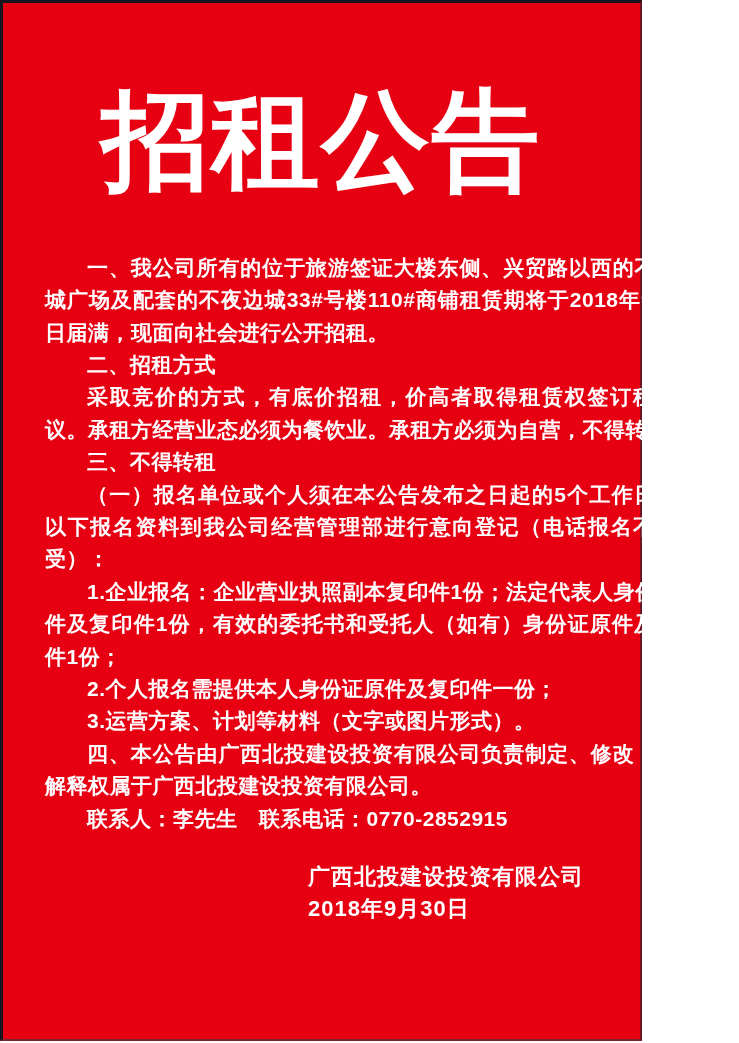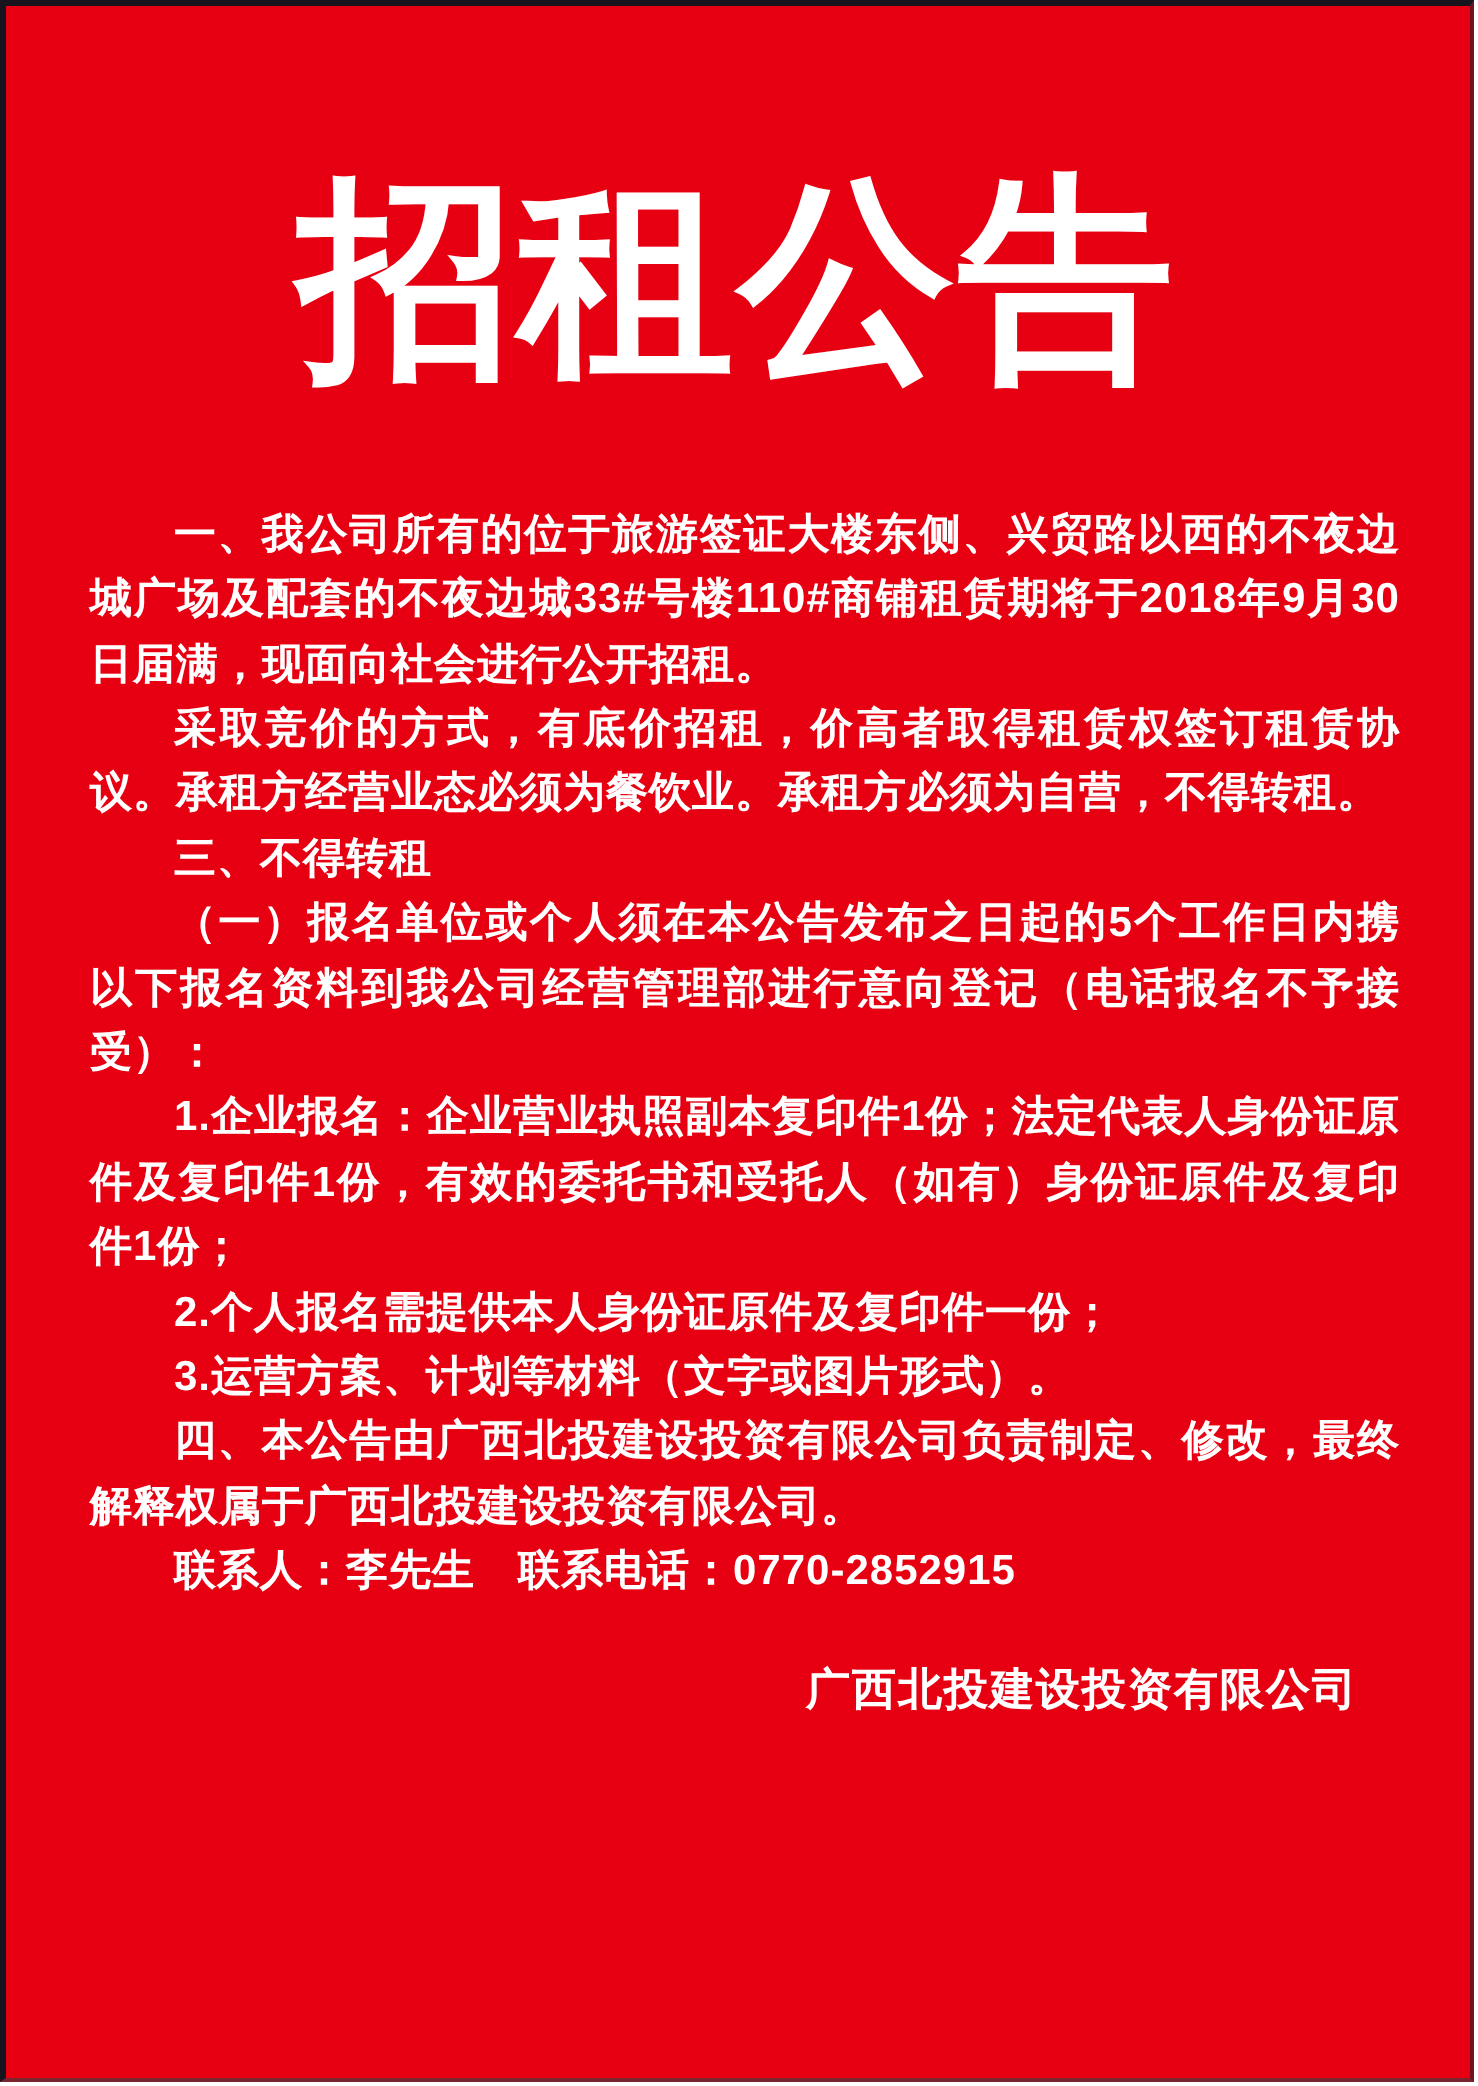--- a/index.html
+++ b/index.html
@@ -9,21 +9,21 @@
     height: 1043px;
     background: #ffffff;
     position: relative;
     overflow: hidden;
     font-family: "Liberation Sans", sans-serif;
   }
   .poster {
     position: absolute;
     left: 0;
     top: 0;
-    width: 737px;
+    width: 642px;
     height: 1041px;
     background: #e60012;
     border-top: 3px solid #17141d;
     border-left: 3px solid #17141d;
     border-right: 2px solid #6d1420;
     border-bottom: 2px solid #7a2430;
     color: #ffffff;
   }
   .title {
     margin: 80px 0 0 0;
@@ -61,27 +61,29 @@
 </style>
 </head>
 <body>
 
 <div class="poster">
 
   <h1 class="title">招租公告</h1>
 
   <div class="body-text">
     <p>一、我公司所有的位于旅游签证大楼东侧、兴贸路以西的不夜边城广场及配套的不夜边城33#号楼110#商铺租赁期将于2018年9月30日届满，现面向社会进行公开招租。</p>
+    <p>二、招租方式</p>
     <p>采取竞价的方式，有底价招租，价高者取得租赁权签订租赁协议。承租方经营业态必须为餐饮业。承租方必须为自营，不得转租。</p>
     <p>三、不得转租</p>
     <p>（一）报名单位或个人须在本公告发布之日起的5个工作日内携以下报名资料到我公司经营管理部进行意向登记（电话报名不予接受）：</p>
     <p>1.企业报名：企业营业执照副本复印件1份；法定代表人身份证原件及复印件1份，有效的委托书和受托人（如有）身份证原件及复印件1份；</p>
     <p>2.个人报名需提供本人身份证原件及复印件一份；</p>
     <p>3.运营方案、计划等材料（文字或图片形式）。</p>
     <p>四、本公告由广西北投建设投资有限公司负责制定、修改，最终解释权属于广西北投建设投资有限公司。</p>
     <p>联系人：李先生　联系电话：0770-2852915</p>
   </div>
 
   <div class="signature">
     <div>广西北投建设投资有限公司</div>
+    <div>2018年9月30日</div>
   </div>
 
 </div>
 
 </body></html>

